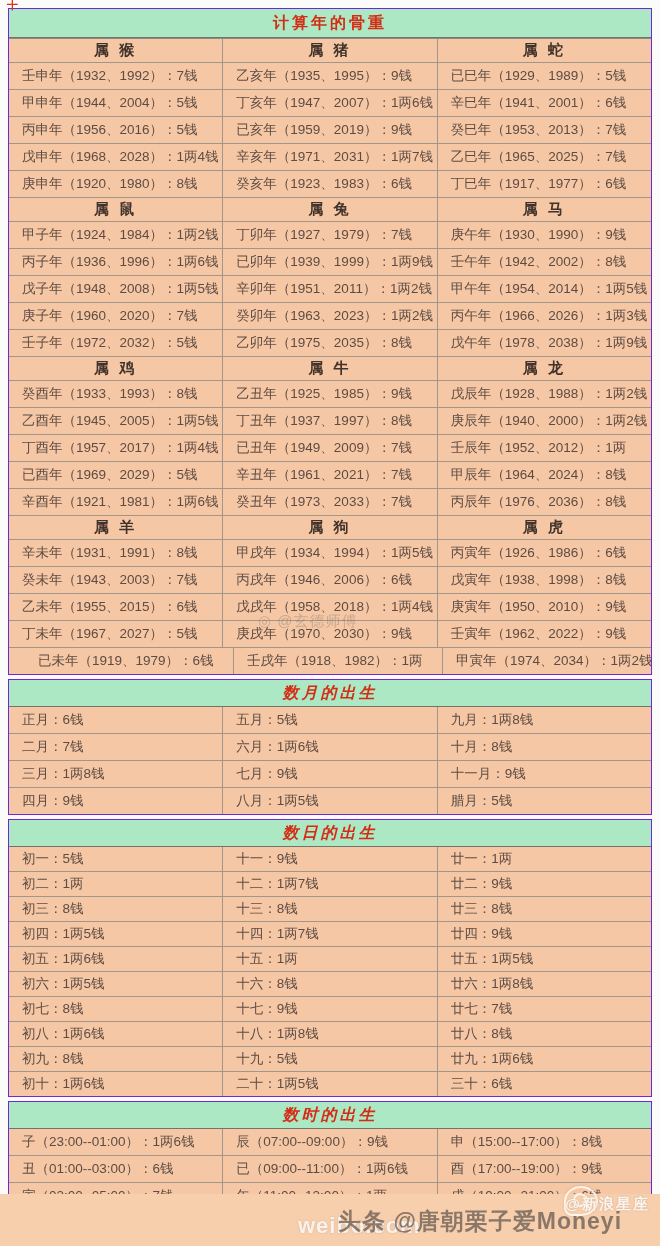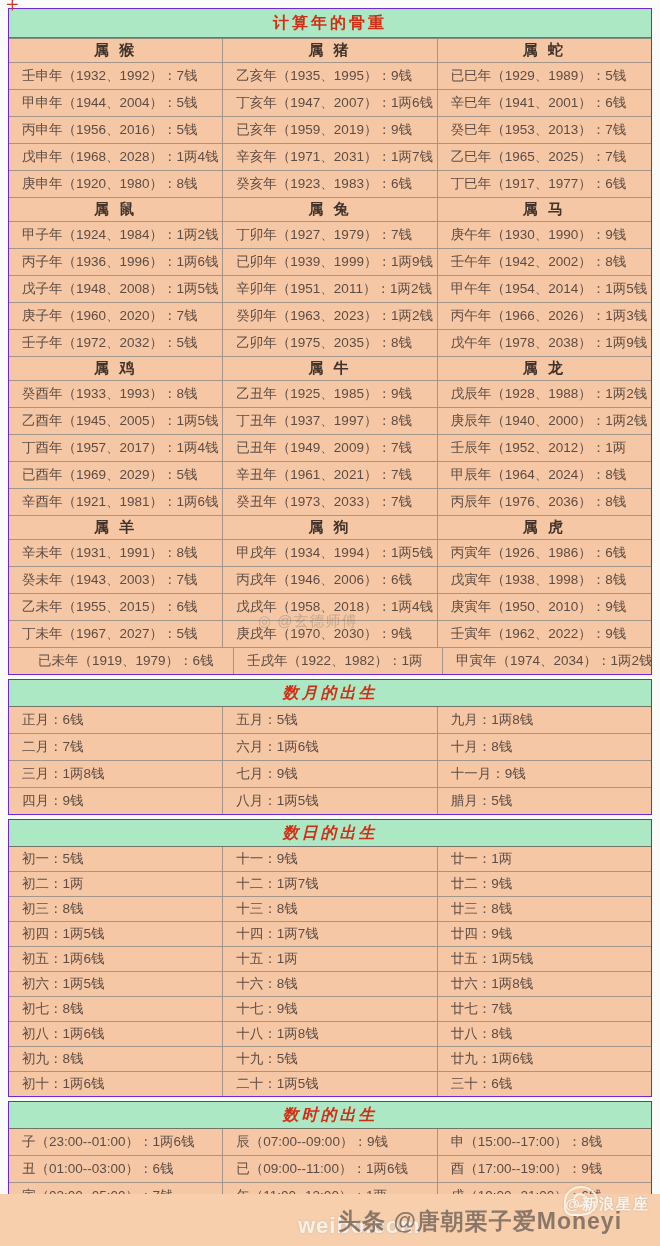--- a/index.html
+++ b/index.html
@@ -193,21 +193,21 @@
           <div class="cell">戊戌年（1958、2018）：1两4钱</div>
           <div class="cell">庚寅年（1950、2010）：9钱</div>
         </div>
         <div class="row" style="height: 26px;">
           <div class="cell">丁未年（1967、2027）：5钱</div>
           <div class="cell">庚戌年（1970、2030）：9钱</div>
           <div class="cell">壬寅年（1962、2022）：9钱</div>
         </div>
         <div class="row" style="height: 26px; padding-left: 16px;">
           <div class="cell">已未年（1919、1979）：6钱</div>
-          <div class="cell">壬戌年（1922、1982）：1两</div>
+          <div class="cell">壬戌年（1918、1982）：1两</div>
           <div class="cell">甲寅年（1974、2034）：1两2钱</div>
         </div>
       </div>
   </div>
 
   <div class="tbl r26">
     <div class="bar sub">
       <span>数月的出生</span>
     </div>
     <div>

